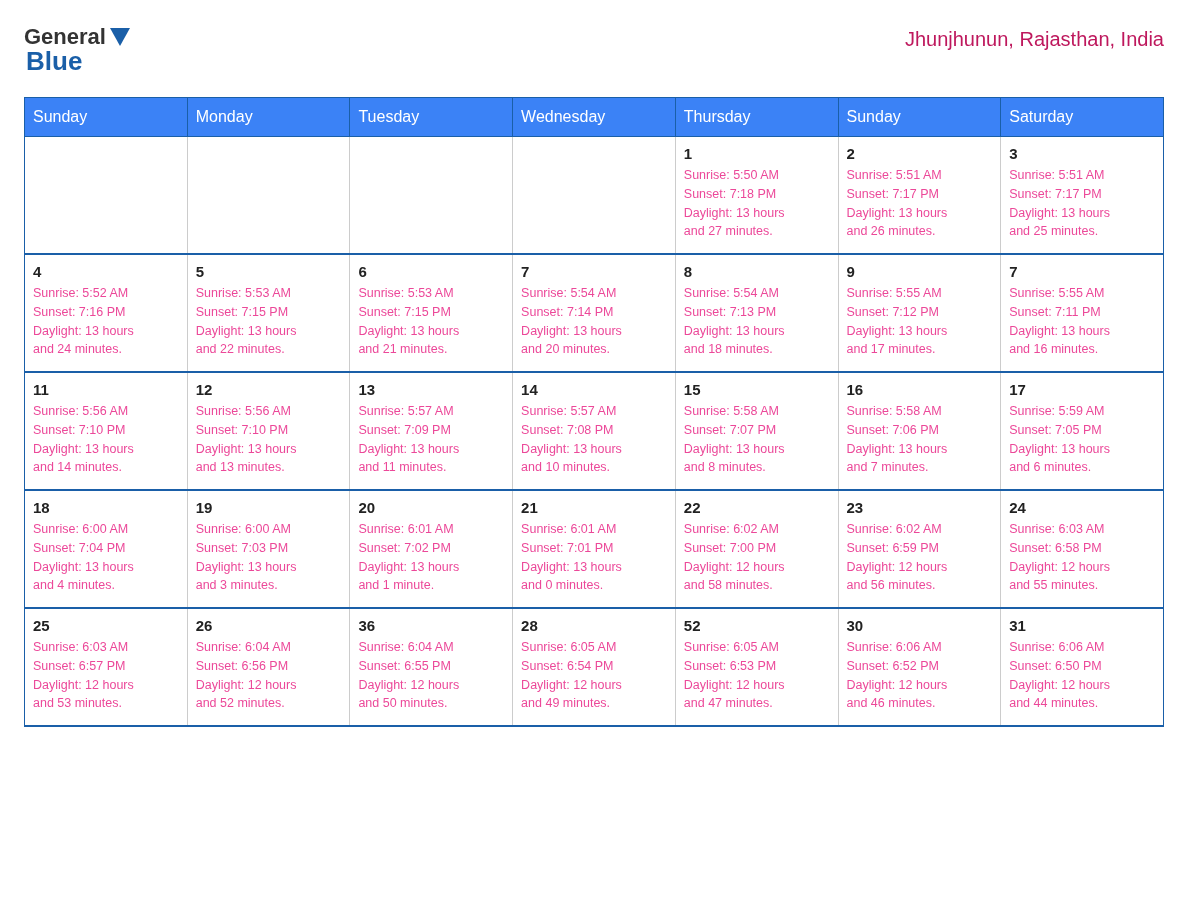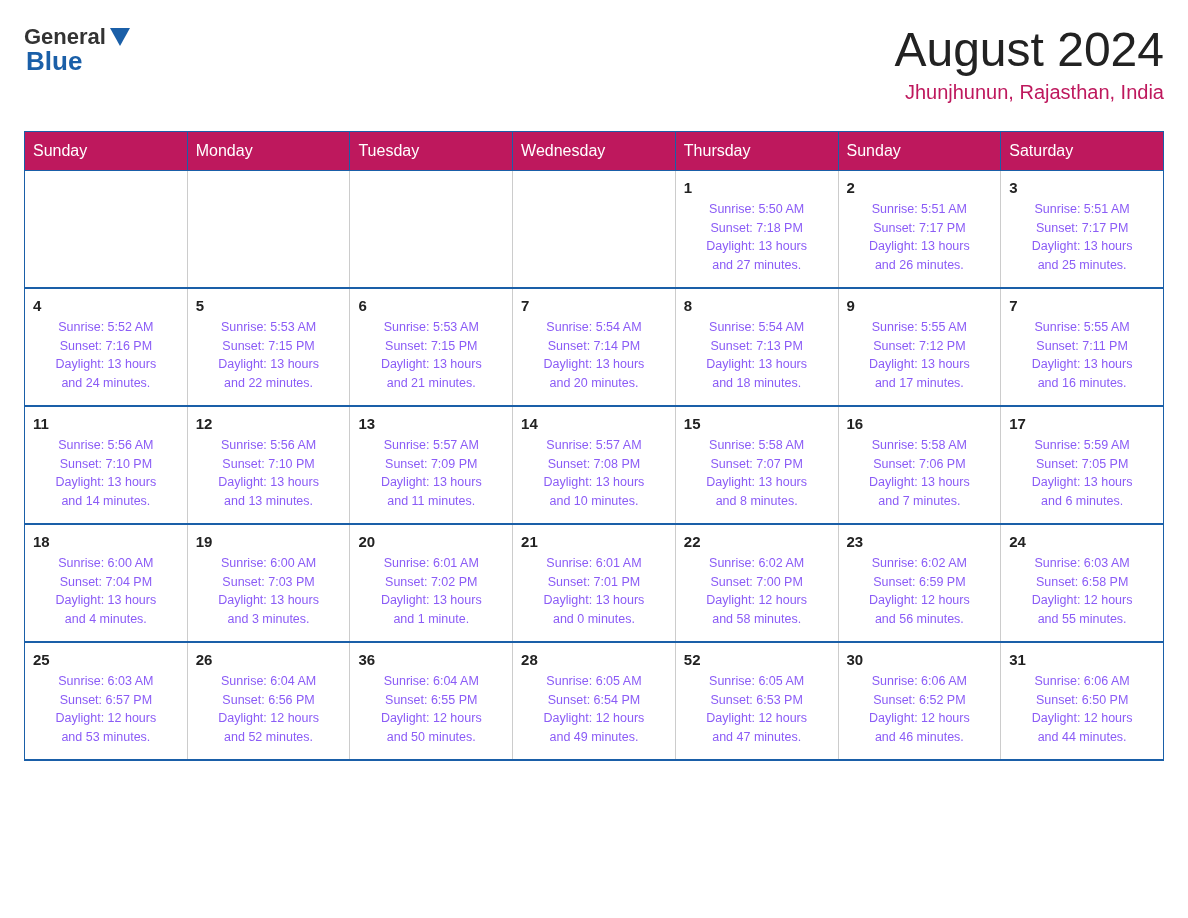--- a/index.html
+++ b/index.html
@@ -7,21 +7,21 @@
       font-family: Arial, sans-serif;
       background: #fff;
       padding: 24px;
       width: 1188px;
       min-height: 918px;
     }
     .header {
       display: flex;
       justify-content: space-between;
       align-items: flex-start;
-      margin-bottom: 27px;
+      margin-bottom: 20px;
     }
     .logo {
       display: flex;
       align-items: center;
       gap: 4px;
     }
     .logo-text-general {
       font-size: 22px;
       font-weight: bold;
       color: #333;
@@ -44,21 +44,21 @@
       font-size: 20px;
       color: #be185d;
       margin-top: 4px;
     }
     table {
       width: 100%;
       border-collapse: collapse;
       table-layout: fixed;
     }
     thead tr {
-      background: #be185d;
+      background: #3b82f6;
     }
     thead th {
       color: #fff;
       font-size: 16px;
       font-weight: normal;
       padding: 10px 8px;
       text-align: left;
       border: 1px solid #1a5fa8;
     }
     tbody tr {
@@ -81,23 +81,22 @@
     }
     .day-number {
       font-size: 15px;
       font-weight: bold;
       color: #222;
       display: block;
       margin-bottom: 4px;
     }
     .day-info {
       font-size: 12.5px;
-      color: #8b5cf6;
+      color: #ec4899;
       line-height: 1.5;
-      text-align: center;
     }
     .empty-cell {
       background: #fff;
     }
   </style>
 </head>
 <body>
 
 <div class="header">
   <div class="logo">
@@ -105,21 +104,20 @@
       <div style="display:flex; align-items:center;">
         <span class="logo-text-general">General</span>
         <svg width="20" height="20" viewBox="0 0 20 20" style="margin-left:4px; margin-top:2px;">
           <polygon points="0,0 20,0 10,18" fill="#1a5fa8"></polygon>
         </svg>
       </div>
       <span class="logo-text-blue" style="margin-top:-4px; margin-left:2px;">Blue</span>
     </div>
   </div>
   <div class="title-block">
-    <div class="calendar-title">August 2024</div>
     <div class="calendar-subtitle">Jhunjhunun, Rajasthan, India</div>
   </div>
 </div>
 
 <table>
   <thead>
     <tr>
       <th>Sunday</th>
       <th>Monday</th>
       <th>Tuesday</th>

